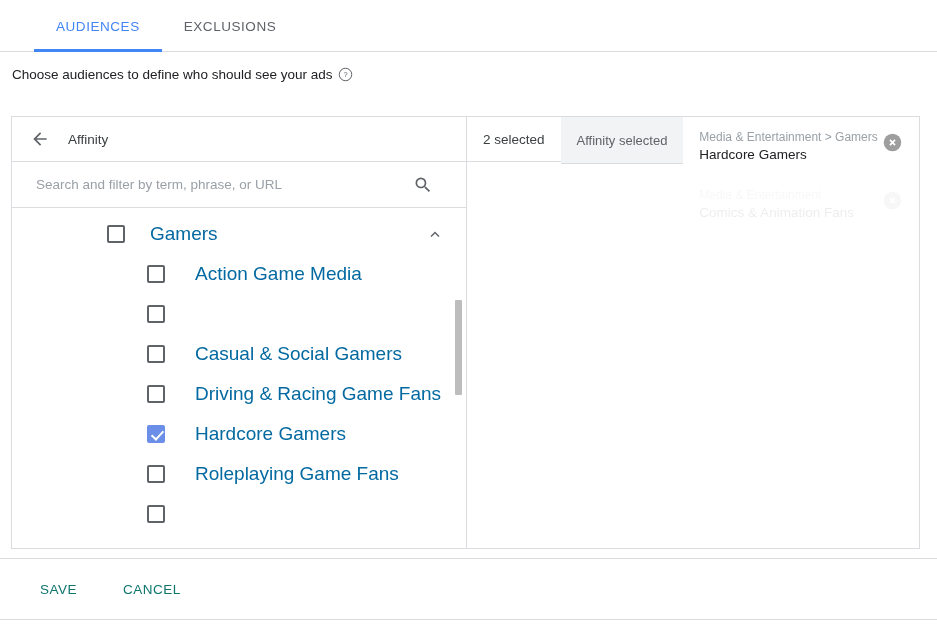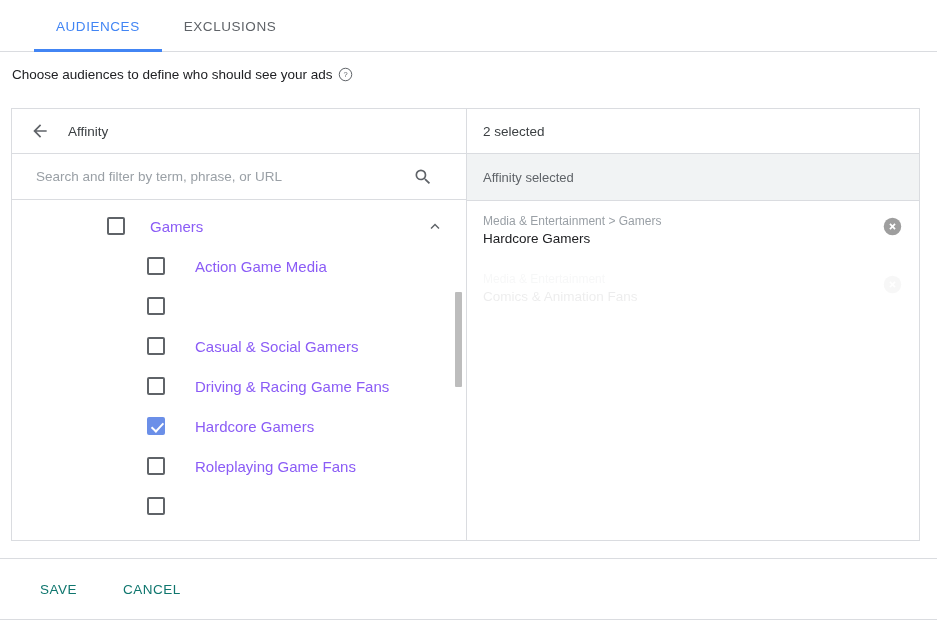--- a/index.html
+++ b/index.html
@@ -61,39 +61,39 @@
   }
   .help-icon {
     width: 15px; height: 15px;
     flex: none;
   }
 
   
   .card {
     position: absolute;
     left: 11px;
-    top: 108px;
+    top: 116px;
     width: 909px;
     height: 433px;
     border: 1px solid #dadce0;
     background: #ffffff;
     display: flex;
     overflow: hidden;
   }
   .pane-left {
     width: 455px;
     border-right: 1px solid #dadce0;
     display: flex;
     flex-direction: column;
     position: relative;
   }
   .pane-right {
     flex: 1;
     display: flex;
-    flex-direction: column;
+    flex-direction: row;
     background: #ffffff;
   }
 
   
   .pane-header {
     height: 45px;
     display: flex;
     align-items: center;
     gap: 18px;
     padding: 0 18px;
@@ -165,22 +165,22 @@
   .cb-halo {
     position: absolute;
     left: -10px; top: -10px;
     width: 38px; height: 38px;
     border-radius: 50%;
     background: #f1f3f4;
     z-index: -1;
   }
   .row-label {
     margin-left: 30px;
-    font-size: 15px;
-    color: #8b5cf6;
+    font-size: 19px;
+    color: #0369a1;
     white-space: nowrap;
   }
   .row.parent .row-label { margin-left: 25px; }
   .chevron { margin-left: auto; width: 18px; height: 18px; flex: none; cursor: pointer; }
 
   
   .scrollbar-track {
     position: absolute;
     right: 2px; top: 0; bottom: 0;
     width: 11px;

